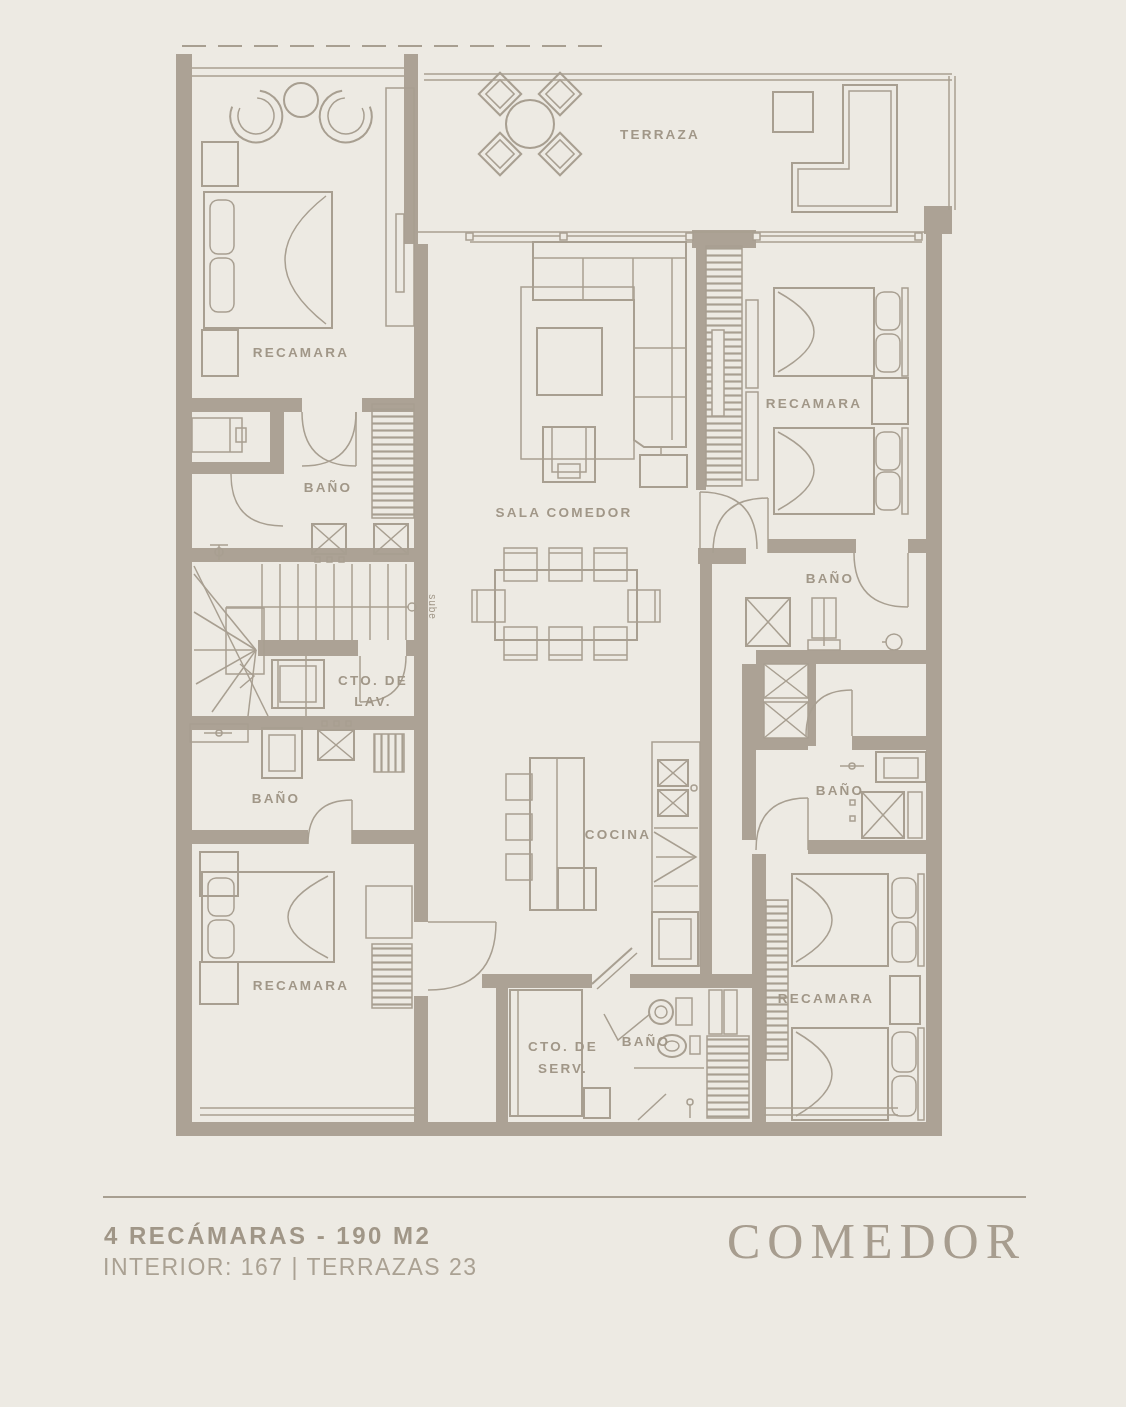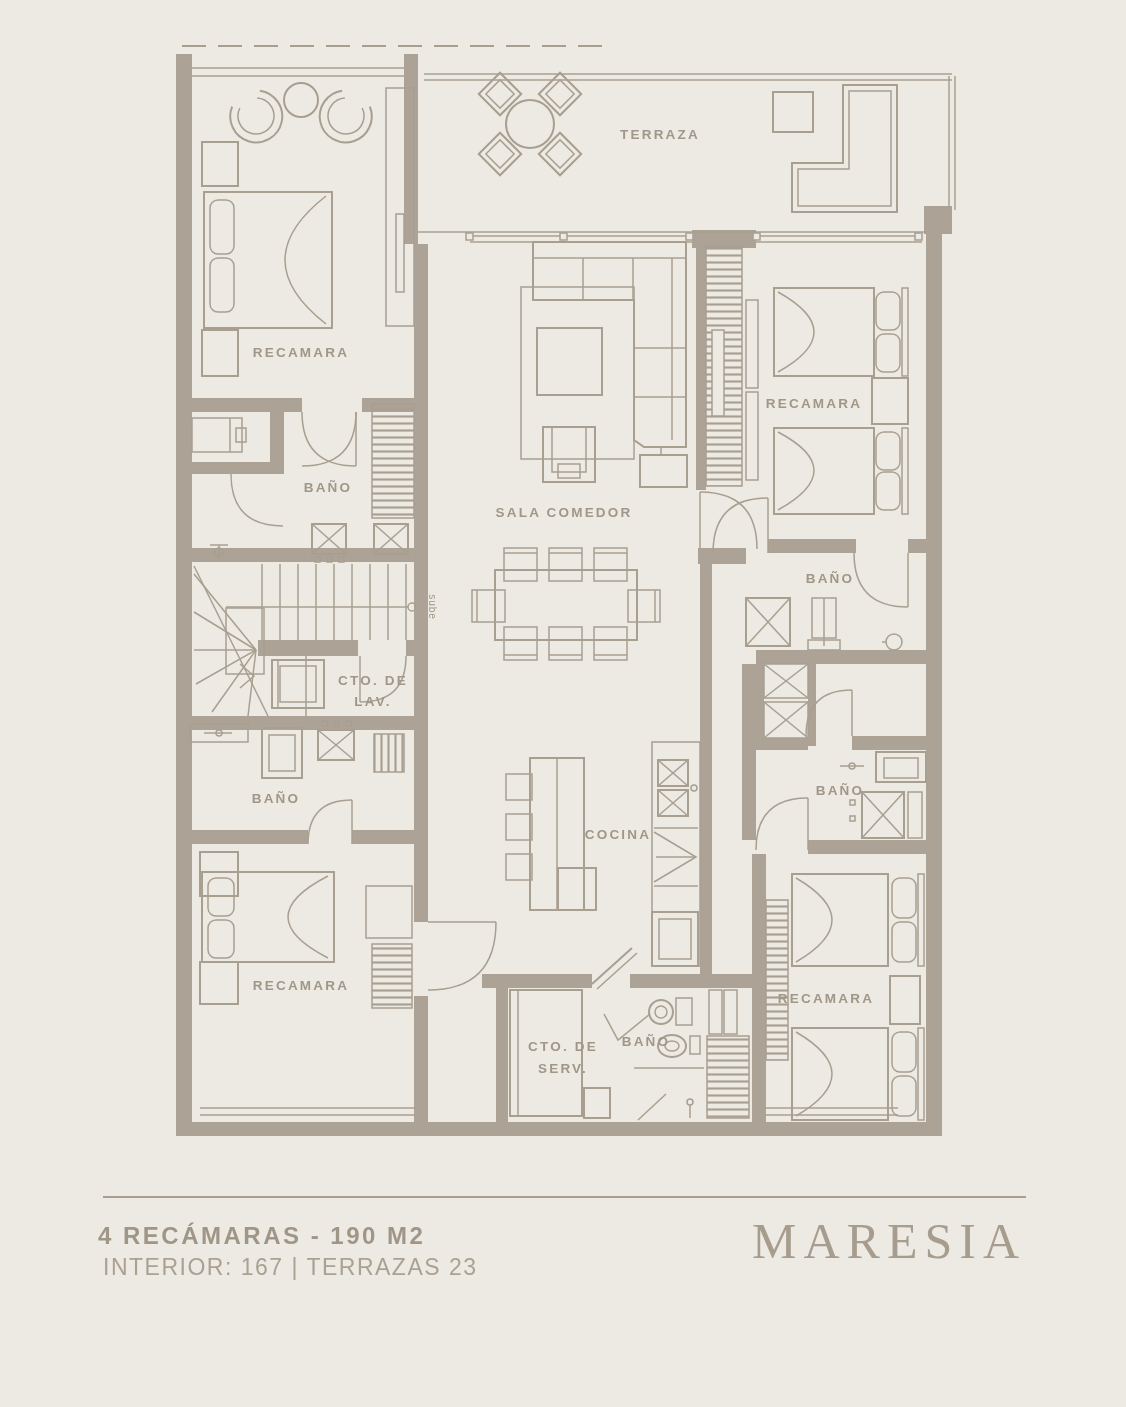--- a/index.html
+++ b/index.html
@@ -28,21 +28,21 @@
     text-anchor:middle;
   }
   .w{fill:var(--wall);stroke:none;}
   .ln{fill:none;stroke:var(--line);stroke-width:2;}
   .thin{stroke-width:1.5;}
   .bgfill{fill:var(--bg);}
   .closet{fill:url(#hz);stroke:var(--line);stroke-width:1.5;}
   .closetv{fill:url(#vt);stroke:var(--line);stroke-width:1.5;}
   .footer-rule{position:absolute;left:103px;top:1196px;width:923px;height:2px;background:var(--line);}
   .footer-title{
-    position:absolute;left:98px;top:1222px;color:#a09687;
+    position:absolute;left:104px;top:1222px;color:#a09687;
     font-size:24px;font-weight:bold;letter-spacing:2.5px;
   }
   .footer-sub{
     position:absolute;left:103px;top:1254px;color:#aaa193;
     font-size:23px;font-weight:normal;letter-spacing:1.5px;text-align:center;
   }
   .brand{
     position:absolute;right:100px;top:1212px;color:#a79d8f;
     font-family:"Liberation Serif",serif;
     font-size:50px;font-weight:normal;letter-spacing:7px;
@@ -528,14 +528,14 @@
       <path class="ln thin" d="M808,798 Q756,798 756,850"></path>
     </g>
     <text class="room-label" x="826" y="1003">RECAMARA</text>
   </g>
 </svg>
 
 
 <div class="footer-rule"></div>
 <div class="footer-title">4 RECÁMARAS - 190 M2</div>
 <div class="footer-sub">INTERIOR: 167 | TERRAZAS 23</div>
-<div class="brand">MARESIA</div>
+<div class="brand">COMEDOR</div>
 </div>
 
 </body></html>

